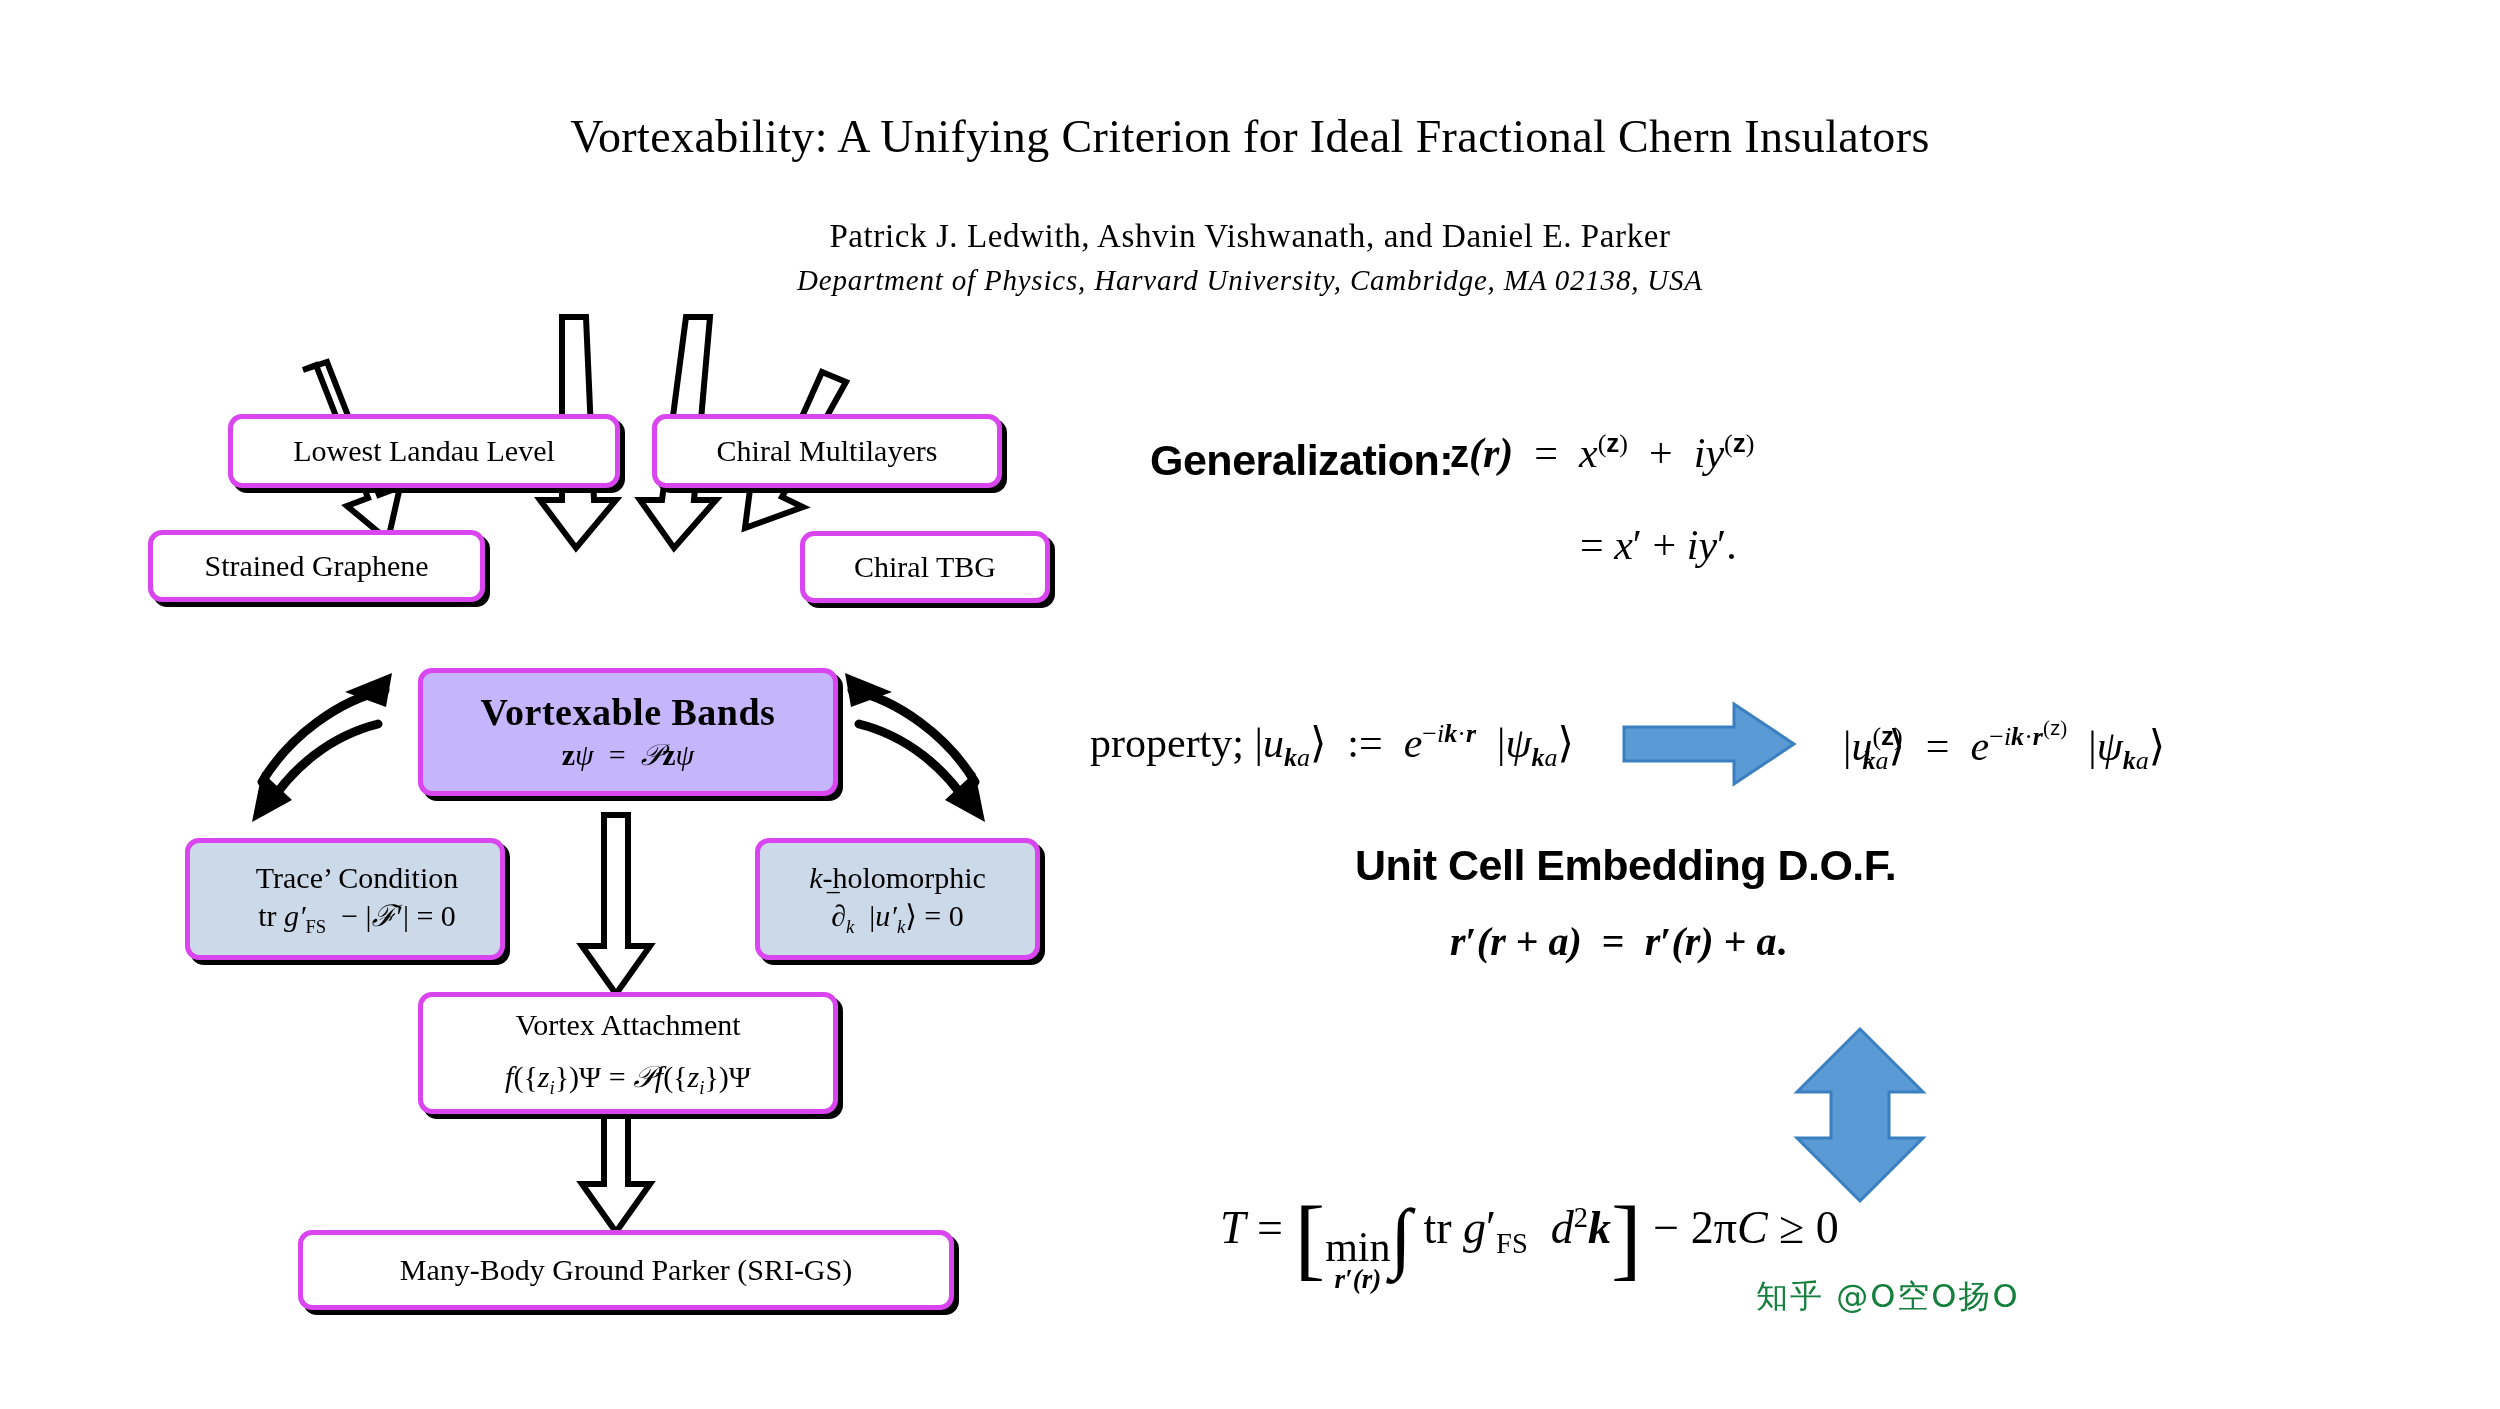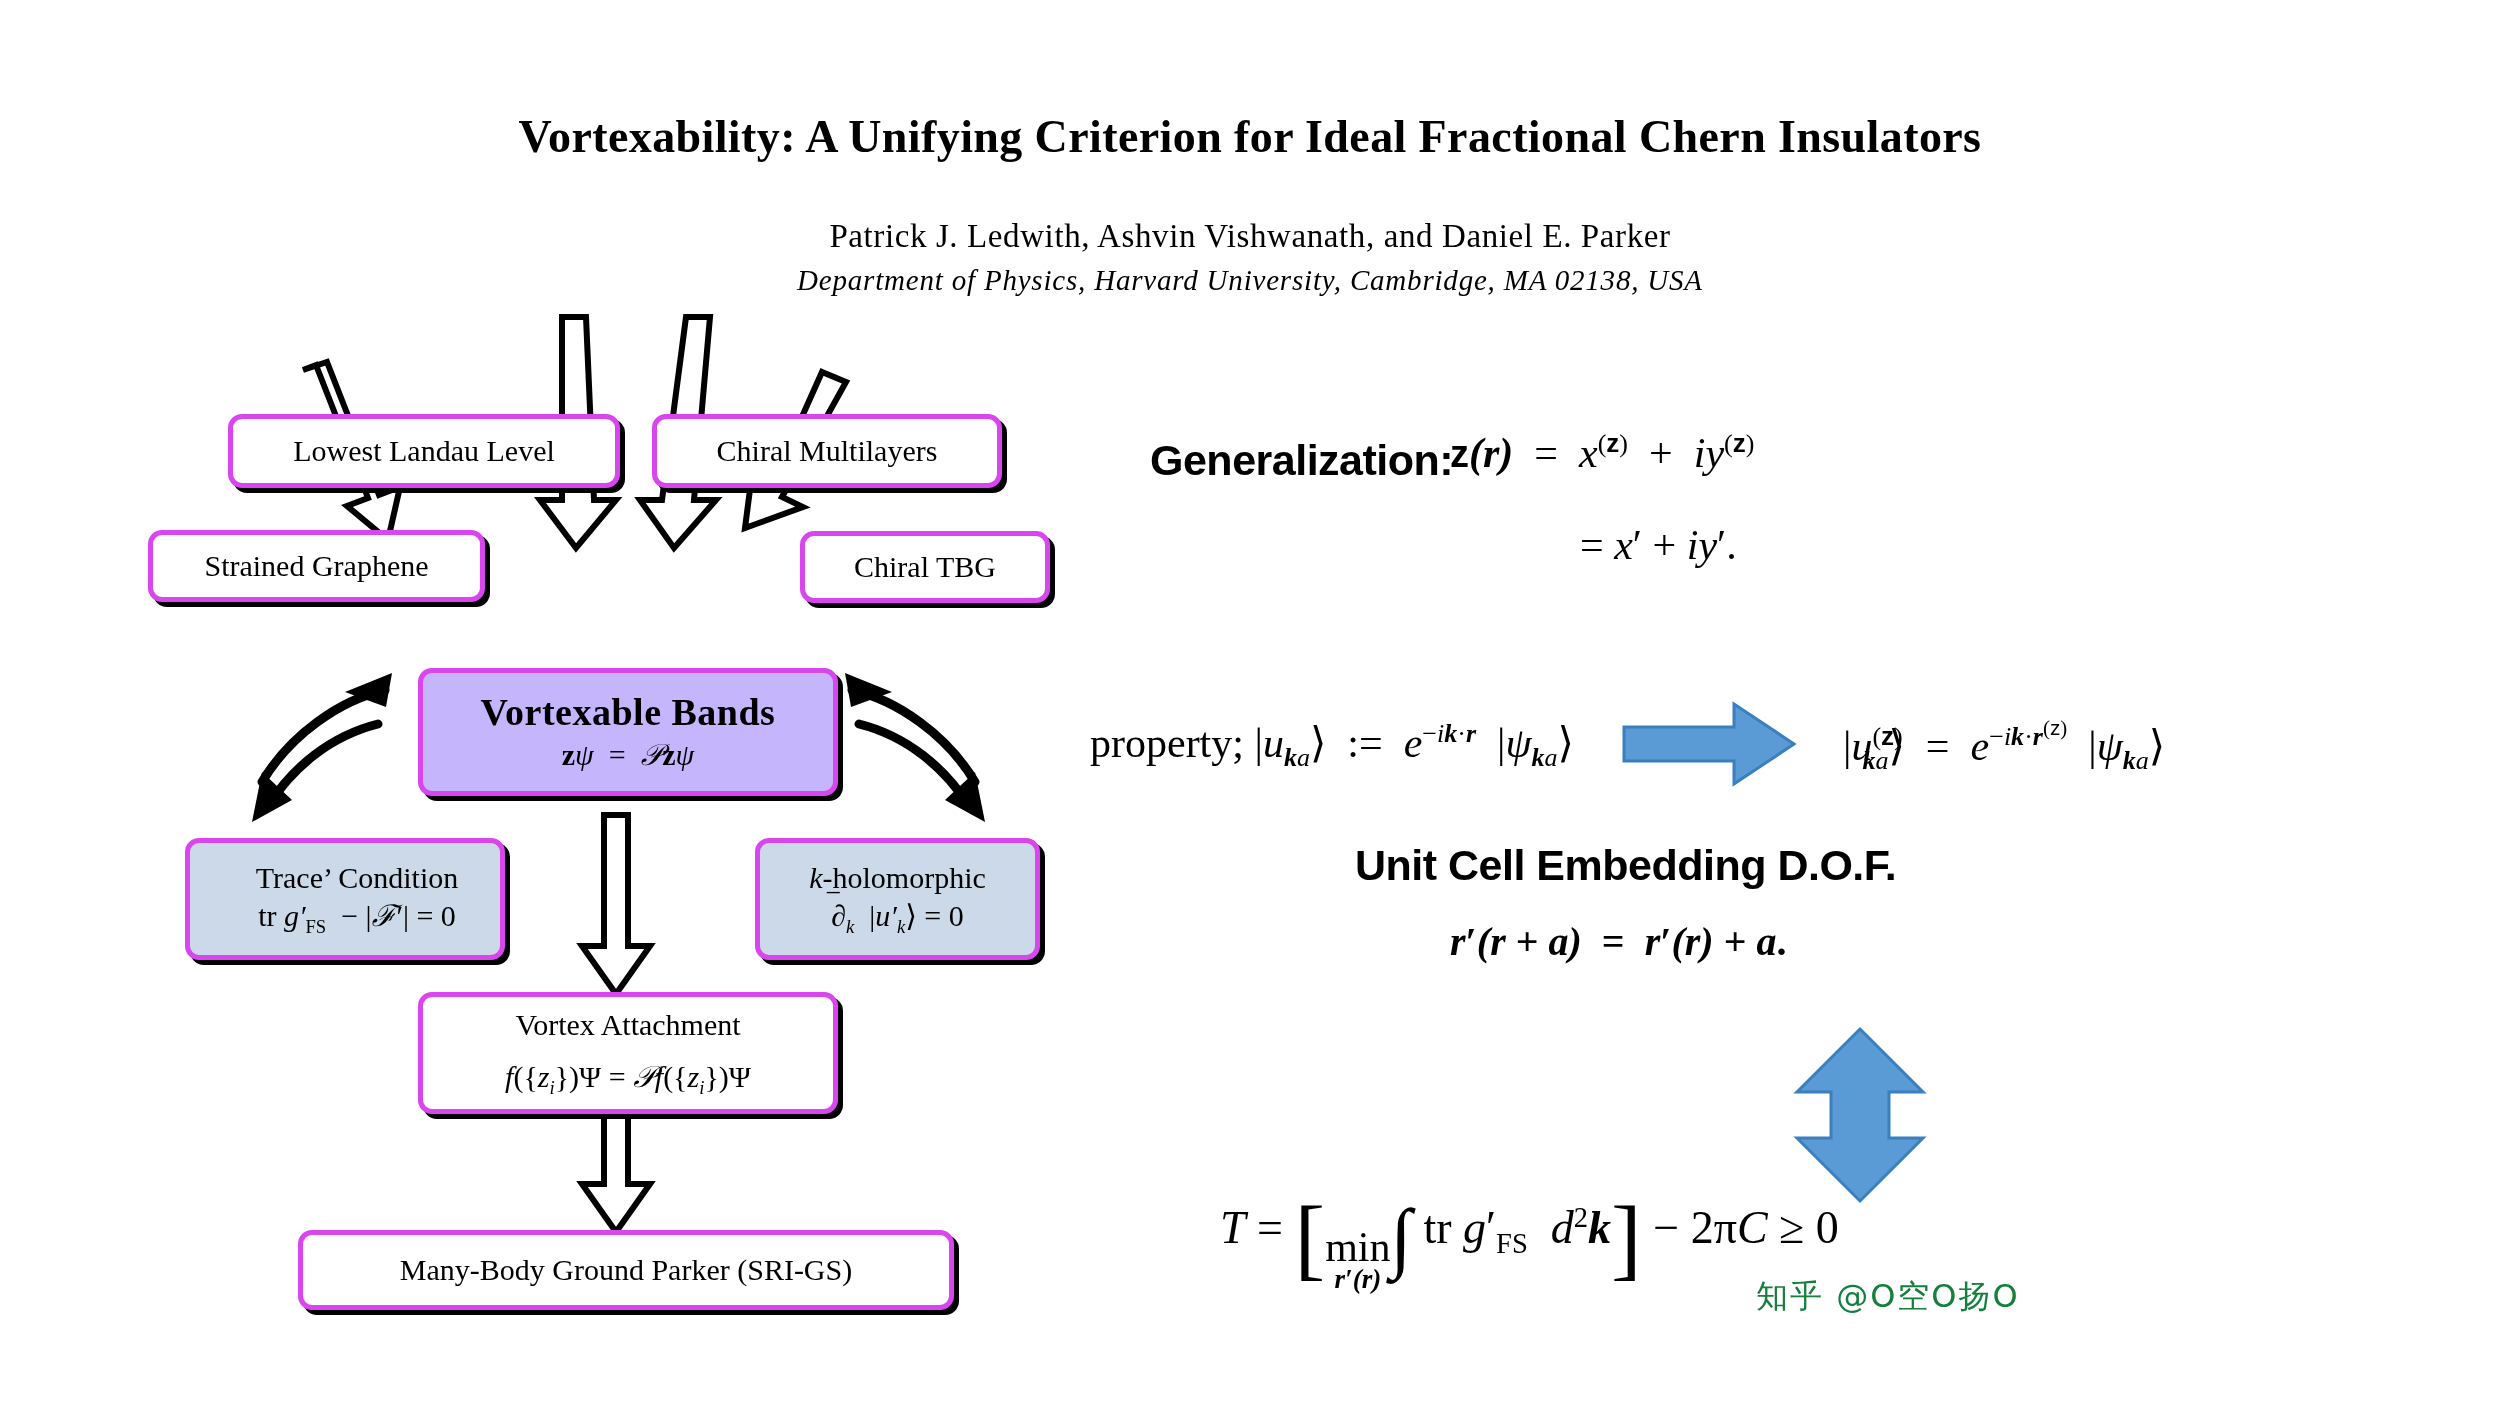--- a/index.html
+++ b/index.html
@@ -13,21 +13,21 @@
     position: relative;
     font-family: "Liberation Serif", "DejaVu Serif", serif;
     color: #000000;
     overflow: hidden;
   }
 
   
   #header { position: absolute; left: 0; top: 0; width: 2500px; text-align: center; }
   #paper-title {
     font-family: "Liberation Serif", "DejaVu Serif", serif;
-    font-weight: bold;
+    font-weight: normal;
     font-size: 46px;
     letter-spacing: 0.4px;
     margin-top: 110px;
     white-space: nowrap;
   }
   #authors {
     font-family: "Liberation Serif", "DejaVu Serif", serif;
     font-size: 33px;
     margin-top: 55px;
     letter-spacing: 0.6px;

